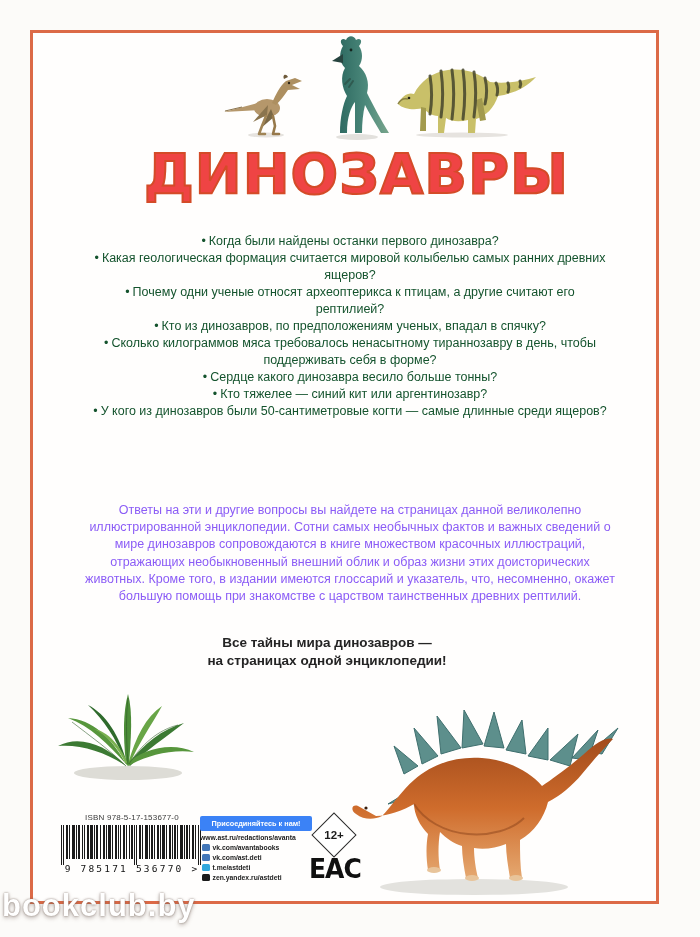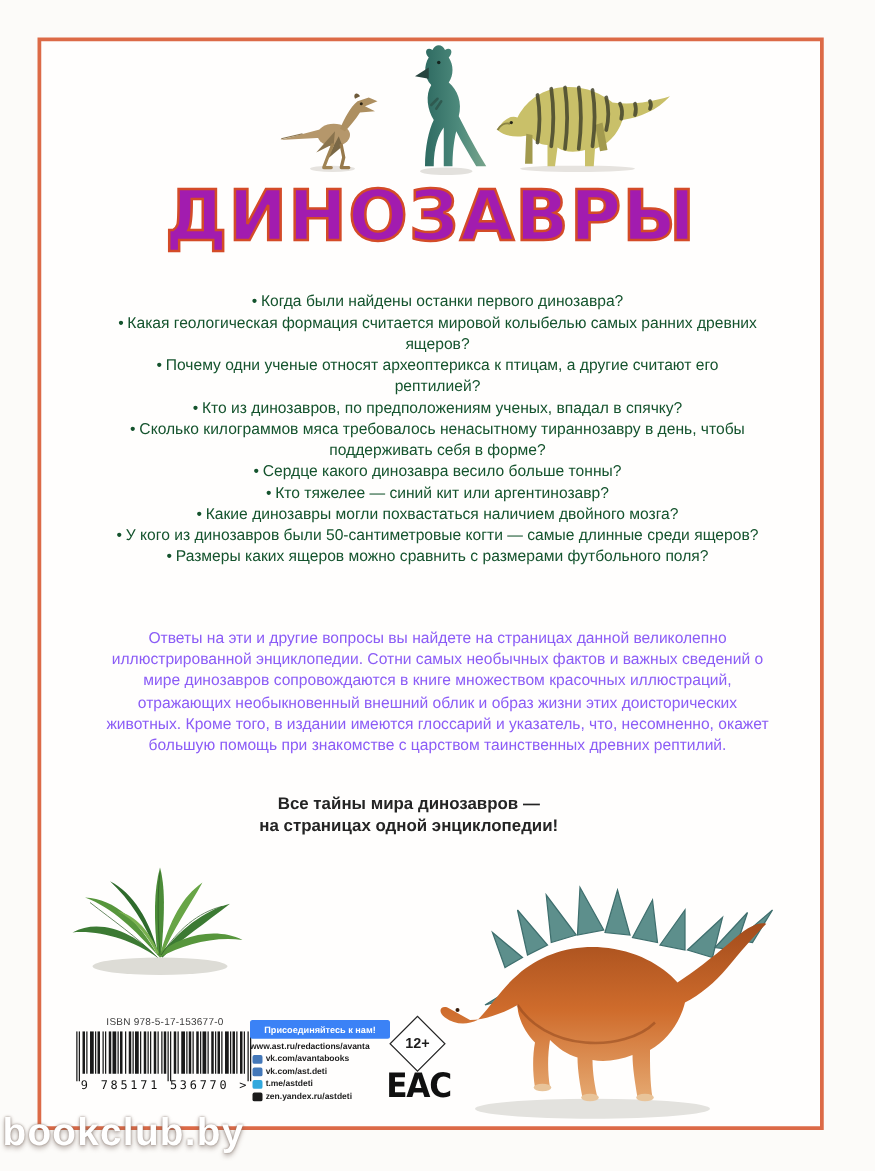--- a/index.html
+++ b/index.html
@@ -13,21 +13,21 @@
     border:3px solid #dc6a47;box-sizing:border-box;background:#fffefd;
   }
   
   .dino-raptor{position:absolute;left:222px;top:70px;width:84px;height:68px;}
   .dino-carno{position:absolute;left:313px;top:32px;width:80px;height:110px;}
   .dino-hadro{position:absolute;left:396px;top:58px;width:142px;height:80px;}
   
   .title{
     position:absolute;left:30px;top:141px;width:629px;margin:0;
     text-align:center;font-family:"DejaVu Sans","Liberation Sans",sans-serif;
-    font-size:56px;font-weight:900;color:#a21caf;letter-spacing:1px;
+    font-size:56px;font-weight:900;color:#ef4444;letter-spacing:1px;padding-left:12px;
     -webkit-text-stroke:2px #d44b28;
   }
   
   .questions{
     position:absolute;left:90px;top:233px;width:520px;
     list-style:none;margin:0;padding:0;text-align:center;
     font-size:12.5px;line-height:17px;color:#14532d;
   }
   .questions li{margin:0;padding:0;}
   .dot{margin-right:3px;}
@@ -130,23 +130,21 @@
 <h1 class="title">ДИНОЗАВРЫ</h1>
 
 <ul class="questions">
   <li><span class="dot">•</span><span>Когда были найдены останки первого динозавра?</span></li>
     <li><span class="dot">•</span><span>Какая геологическая формация считается мировой колыбелью самых ранних древних ящеров?</span></li>
     <li><span class="dot">•</span><span>Почему одни ученые относят археоптерикса к птицам, а другие считают его рептилией?</span></li>
     <li><span class="dot">•</span><span>Кто из динозавров, по предположениям ученых, впадал в спячку?</span></li>
     <li><span class="dot">•</span><span>Сколько килограммов мяса требовалось ненасытному тираннозавру в день, чтобы поддерживать себя в форме?</span></li>
     <li><span class="dot">•</span><span>Сердце какого динозавра весило больше тонны?</span></li>
     <li><span class="dot">•</span><span>Кто тяжелее — синий кит или аргентинозавр?</span></li>
-    <li><span class="dot">•</span><span>Какие динозавры могли похвастаться наличием двойного мозга?</span></li>
     <li><span class="dot">•</span><span>У кого из динозавров были 50-сантиметровые когти — самые длинные среди ящеров?</span></li>
-    <li><span class="dot">•</span><span>Размеры каких ящеров можно сравнить с размерами футбольного поля?</span></li>
 </ul>
 
 <p class="description">Ответы на эти и другие вопросы вы найдете на страницах данной великолепно иллюстрированной энциклопедии. Сотни самых необычных фактов и важных сведений о мире динозавров сопровождаются в книге множеством красочных иллюстраций, отражающих необыкновенный внешний облик и образ жизни этих доисторических животных. Кроме того, в издании имеются глоссарий и указатель, что, несомненно, окажет большую помощь при знакомстве с царством таинственных древних рептилий.</p>
 
 <div class="tagline">
   <div>Все тайны мира динозавров —</div>
   <div>на страницах одной энциклопедии!</div>
 </div>
 
 <svg class="fern" viewBox="0 0 162 110">

